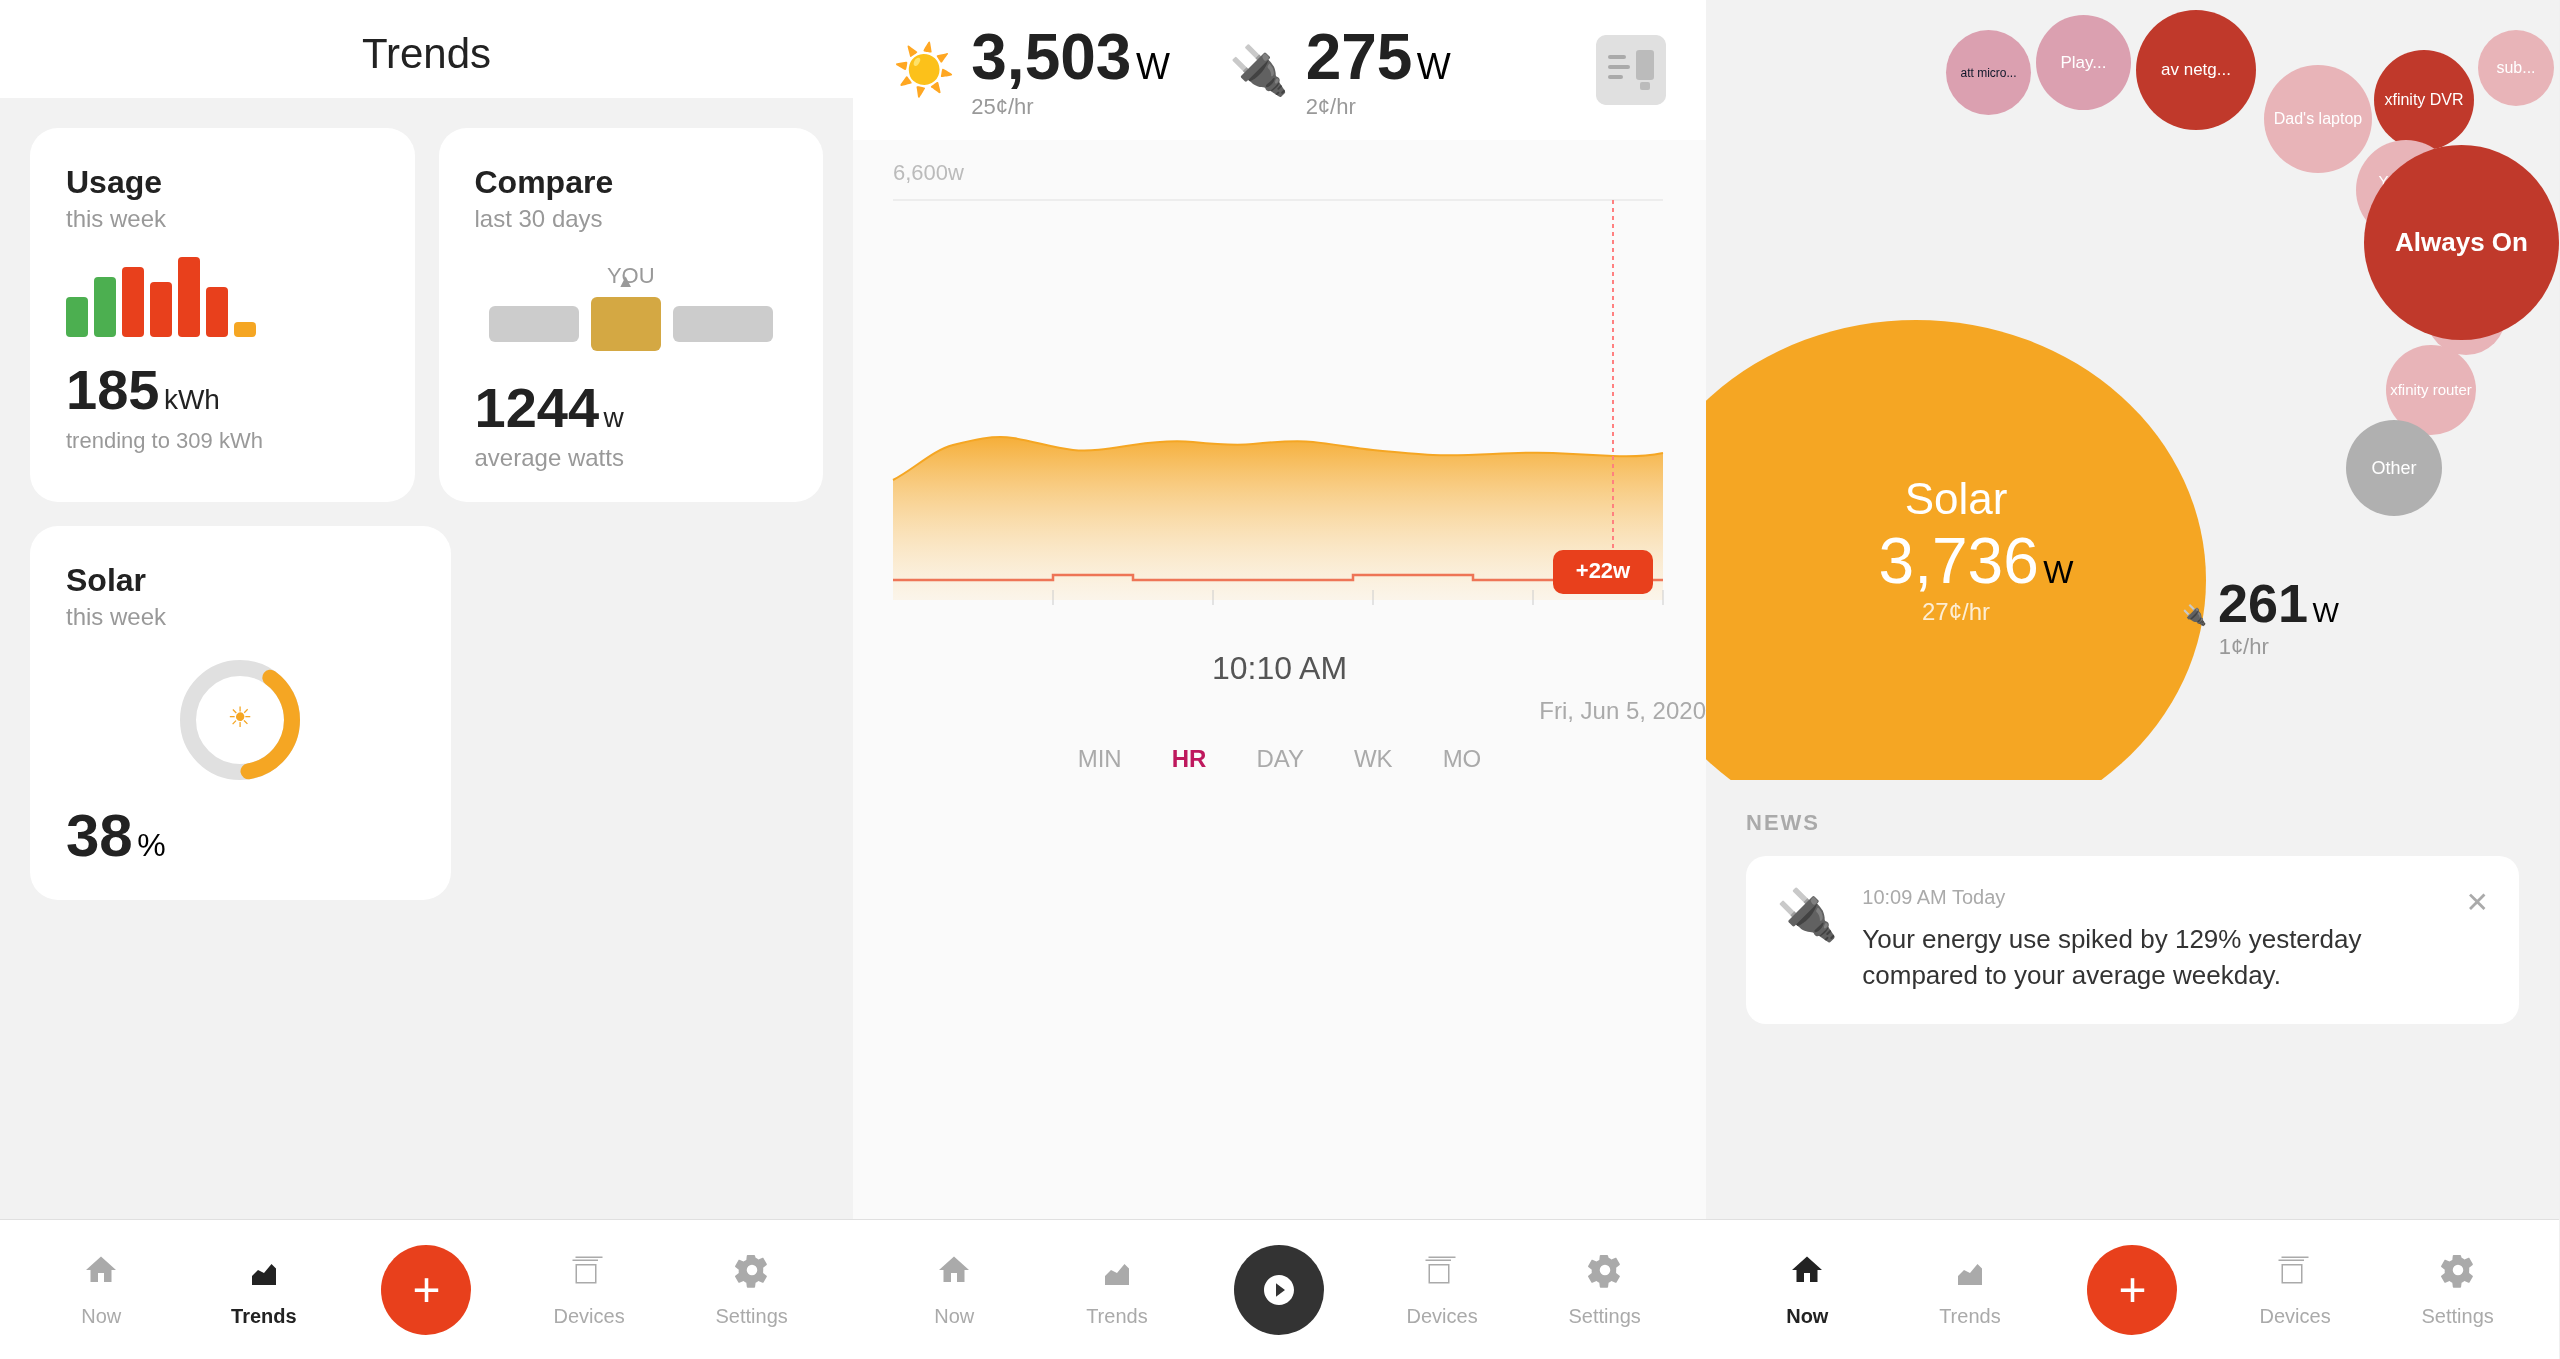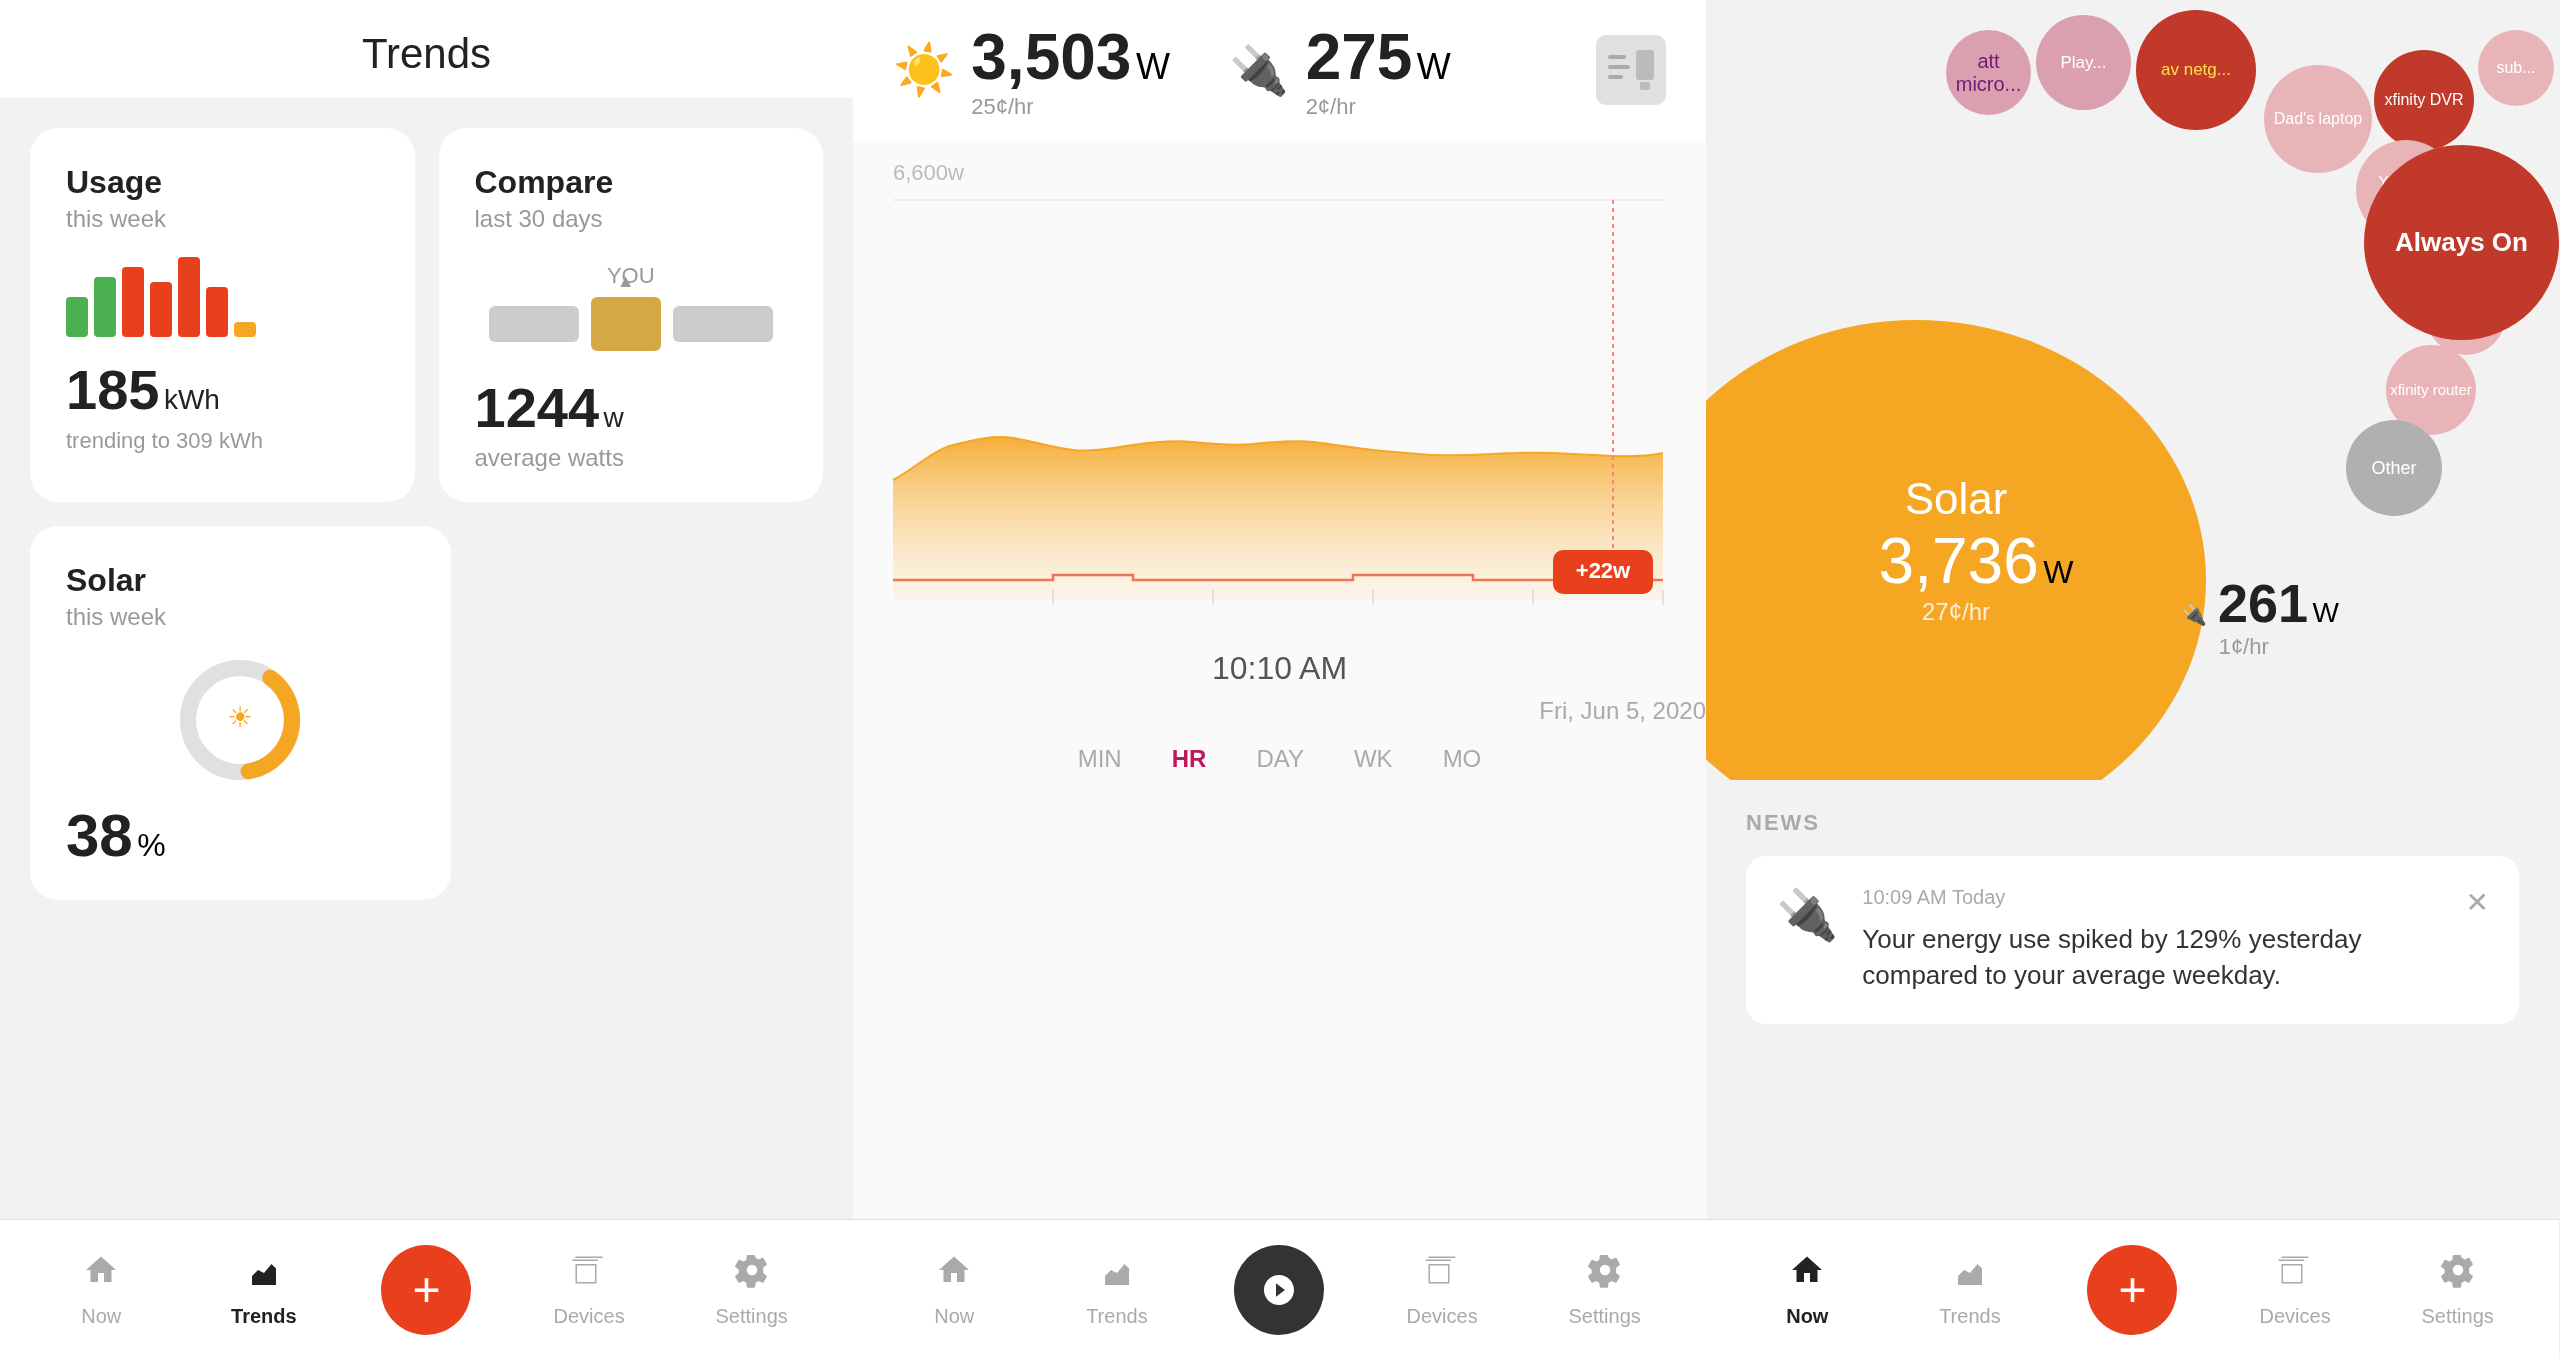--- a/index.html
+++ b/index.html
@@ -667,29 +667,29 @@
     <div class="solar-bubble">
       <div class="solar-bubble-label">Solar</div>
       <div>
         <span class="solar-bubble-value">3,736</span>
         <span class="solar-bubble-unit">W</span>
       </div>
       <div class="solar-bubble-rate">27¢/hr</div>
     </div>
 
     <div style="position:absolute;width:85px;height:85px;background:#dba0b0;border-radius:50%;top:30px;left:240px;display:flex;align-items:center;justify-content:center;text-align:center;">
-      <span style="font-size:20px;color:#701a75;font-weight:500;padding:4px;">att micro...</span>
+      <span style="font-size:12px;color:#0f172a;font-weight:500;padding:4px;">att micro...</span>
     </div>
 
     <div style="position:absolute;width:95px;height:95px;background:#dba0b0;border-radius:50%;top:15px;left:330px;display:flex;align-items:center;justify-content:center;text-align:center;">
       <span style="font-size:17px;color:white;font-weight:500;">Play...</span>
     </div>
 
     <div style="position:absolute;width:120px;height:120px;background:#c0392b;border-radius:50%;top:10px;left:430px;display:flex;align-items:center;justify-content:center;text-align:center;">
-      <span style="font-size:17px;color:#fde047;font-weight:500;">av netg...</span>
+      <span style="font-size:17px;color:#ffffff;font-weight:500;">av netg...</span>
     </div>
 
     <div style="position:absolute;width:108px;height:108px;background:#e8b4b8;border-radius:50%;top:65px;left:558px;display:flex;align-items:center;justify-content:center;text-align:center;">
       <span style="font-size:16px;color:white;font-weight:500;padding:4px;line-height:1.2;">Dad's laptop</span>
     </div>
 
     <div style="position:absolute;width:100px;height:100px;background:#c0392b;border-radius:50%;top:50px;left:668px;display:flex;align-items:center;justify-content:center;text-align:center;">
       <span style="font-size:16px;color:white;font-weight:500;padding:4px;line-height:1.2;">xfinity DVR</span>
     </div>
 

